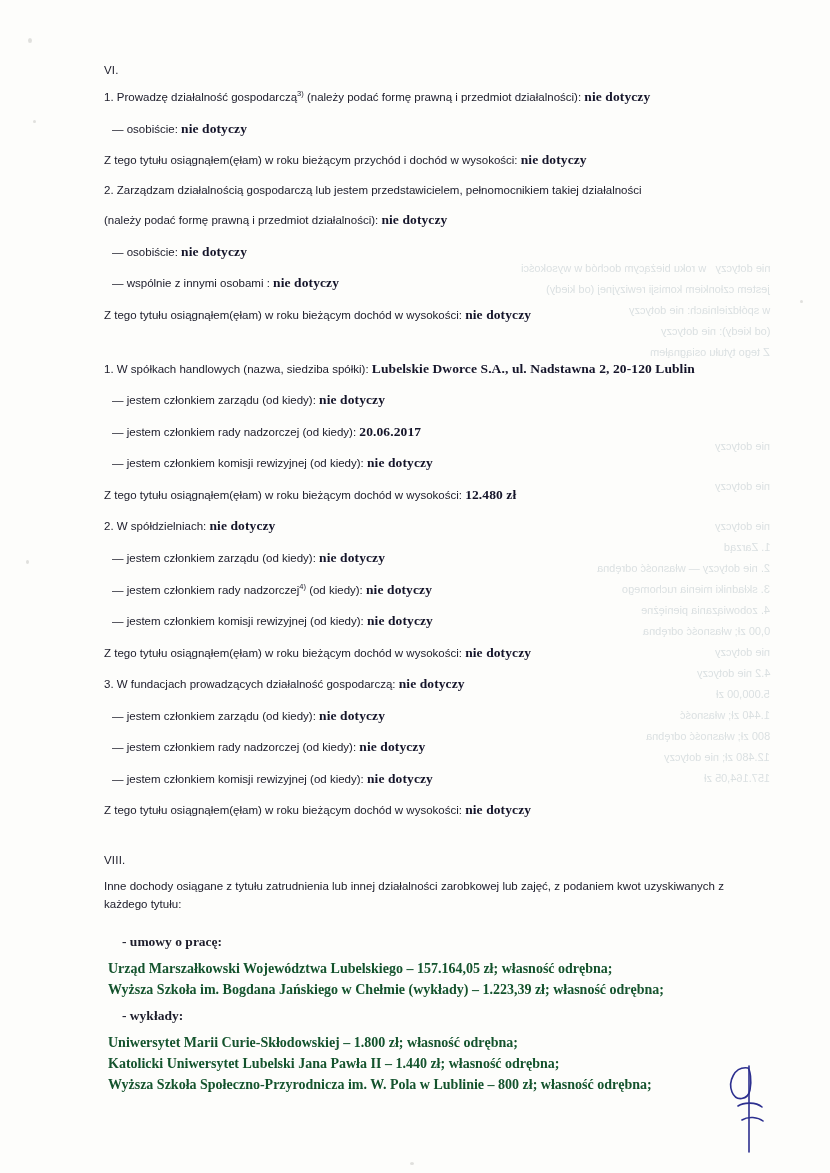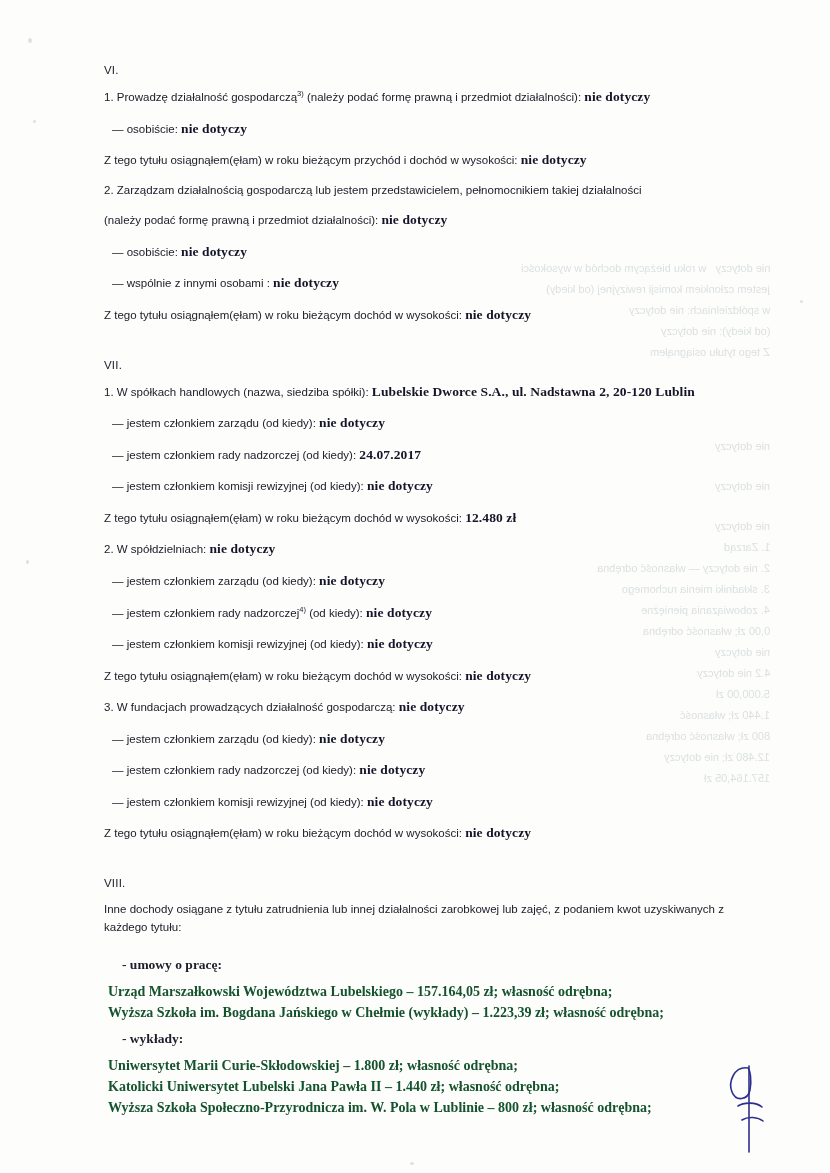--- a/index.html
+++ b/index.html
@@ -180,32 +180,31 @@
     <p class="line dash">
       <span>— wspólnie z innymi osobami : </span><span class="ans">nie dotyczy</span>
     </p>
 
     <p class="line">
       <span>Z tego tytułu osiągnąłem(ęłam) w roku bieżącym dochód w wysokości: </span><span class="ans">nie dotyczy</span>
     </p>
 
     <div class="gap-sec"></div>
 
-    <div class="sec-num">VII.</div>
 
     <p class="line tight">
       <span>1. W spółkach handlowych (nazwa, siedziba spółki): </span><span class="ans">Lubelskie Dworce S.A., ul. Nadstawna 2, 20-120 Lublin</span>
     </p>
 
     <p class="line dash">
       <span>— jestem członkiem zarządu (od kiedy): </span><span class="ans">nie dotyczy</span>
     </p>
 
     <p class="line dash">
-      <span>— jestem członkiem rady nadzorczej (od kiedy): </span><span class="ans">24.07.2017</span>
+      <span>— jestem członkiem rady nadzorczej (od kiedy): </span><span class="ans">20.06.2017</span>
     </p>
 
     <p class="line dash">
       <span>— jestem członkiem komisji rewizyjnej (od kiedy): </span><span class="ans">nie dotyczy</span>
     </p>
 
     <p class="line">
       <span>Z tego tytułu osiągnąłem(ęłam) w roku bieżącym dochód w wysokości: </span><span class="ans">12.480 zł</span>
     </p>
 

